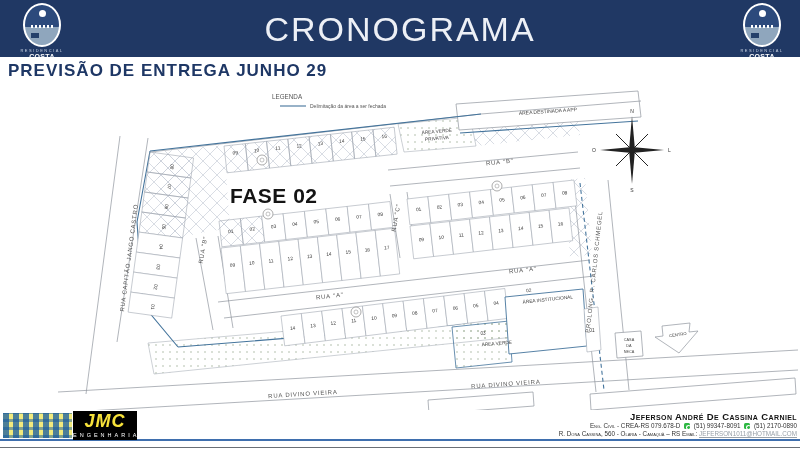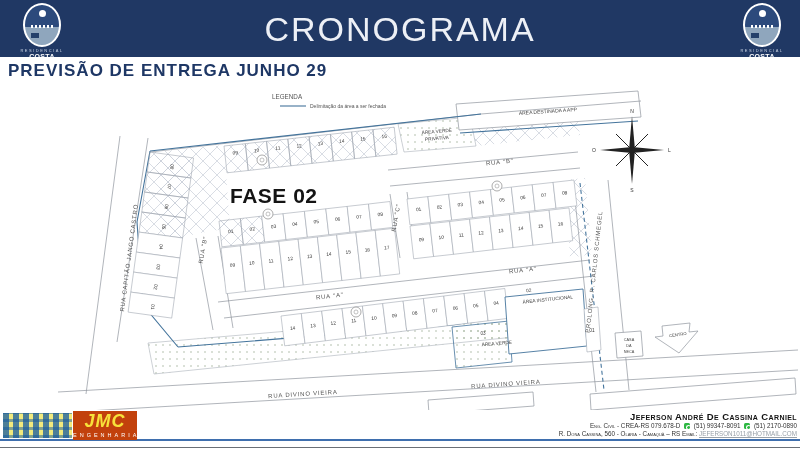--- a/index.html
+++ b/index.html
@@ -35,21 +35,21 @@
   .area{fill:#444;text-anchor:middle;}
   .outline{fill:#fff;stroke:#8f959e;stroke-width:.7;}
   .mk{fill:#fff;stroke:#888;stroke-width:.7;}
   
   .ftr{position:absolute;left:0;top:410px;width:800px;height:39px;background:#fff;}
   .ftr-hr{position:absolute;left:0;top:29px;width:800px;height:2px;background:#3f6fae;}
   .ftr-bottom{position:absolute;left:0;top:37px;width:800px;height:1px;background:#6a6f76;}
   .logo-mosaic{position:absolute;left:3px;top:3px;width:69px;height:25px;background-color:#f1ea7d;
       background-image:repeating-linear-gradient(90deg,rgba(21,90,160,.75) 0 6px,transparent 6px 10px),
                        repeating-linear-gradient(0deg,rgba(21,90,160,.5) 0 3px,transparent 3px 8px);}
-  .logo-jmc{position:absolute;left:73px;top:1px;width:64px;height:29px;background:#c2410c;text-align:center;}
+  .logo-jmc{position:absolute;left:73px;top:1px;width:64px;height:29px;background:#000000;text-align:center;}
   .logo-jmc .jmc{color:#f7e23a;font-weight:800;font-style:italic;font-size:18px;line-height:20px;letter-spacing:1px;}
   .logo-jmc .eng{color:#fff;font-size:5.5px;letter-spacing:3px;line-height:8px;}
   .ftr-right{position:absolute;right:3px;top:2px;text-align:right;}
   .eng-name{font-size:9.5px;font-weight:bold;color:#111;font-variant:small-caps;letter-spacing:.4px;line-height:10px;}
   .eng-l2{font-size:6.3px;color:#333;font-variant:small-caps;line-height:7.5px;}
   .eng-l3{font-size:6.3px;color:#333;font-variant:small-caps;line-height:7.5px;}
   .gicon{display:inline-block;width:6px;height:6px;border-radius:1.5px;background:#2eb843;
       vertical-align:-1px;margin:0 2px;position:relative;}
   .gicon::after{content:"";position:absolute;left:1.5px;top:1.5px;width:3px;height:3px;
       border:1px solid #fff;border-radius:50%;border-right-color:transparent;}

